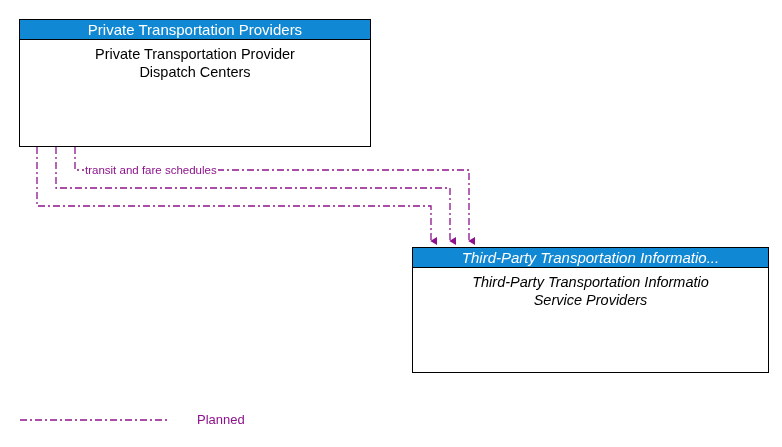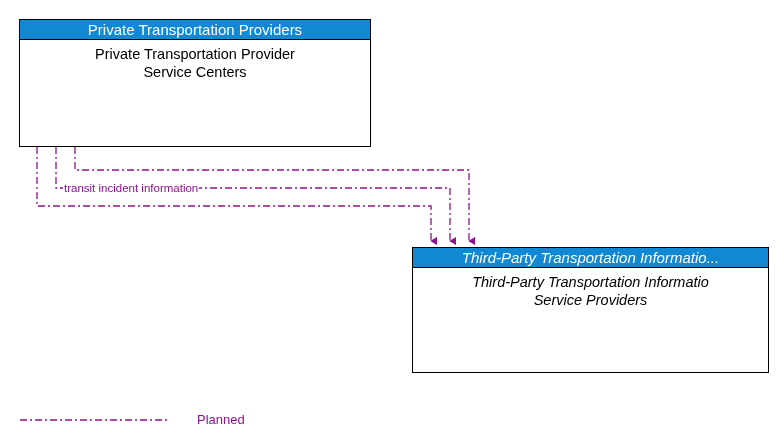--- a/index.html
+++ b/index.html
@@ -110,21 +110,21 @@
   }
 </style>
 </head>
 <body>
 
 <div id="stage">
 
   <div class="entity-box" id="box-private">
     <div class="entity-header">Private Transportation Providers</div>
     <div class="entity-body">Private Transportation Provider
-Service Centers</div>
+Dispatch Centers</div>
   </div>
 
   <div class="entity-box" id="box-thirdparty">
     <div class="entity-header">Third-Party Transportation Informatio...</div>
     <div class="entity-body">Third-Party Transportation Informatio
 Service Providers</div>
   </div>
 
   <svg id="flow-layer" width="782" height="447" viewBox="0 0 782 447">
     <defs>
@@ -133,21 +133,21 @@
       </marker>
     </defs>
 
     <path d="M75,147 L75,170 L243,170 L469,170 L469,241" fill="none" stroke="#8d138d" stroke-width="1.3" stroke-dasharray="7,3,2,3" marker-end="url(#arrow-down)"></path>
 
     <path d="M56,147 L56,188 L231,188 L450,188 L450,241" fill="none" stroke="#8d138d" stroke-width="1.3" stroke-dasharray="7,3,2,3" marker-end="url(#arrow-down)"></path>
 
     <path d="M37,147 L37,206 L302,206 L431,206 L431,241" fill="none" stroke="#8d138d" stroke-width="1.3" stroke-dasharray="7,3,2,3" marker-end="url(#arrow-down)"></path>
   </svg>
 
-  <div class="flow-label" id="flow-label-1">transit incident information</div>
+  <div class="flow-label" id="flow-label-0">transit and fare schedules</div>
 
   <div id="legend">
     <svg id="legend-swatch" width="152" height="16" viewBox="0 0 152 16">
       <line x1="0" y1="8" x2="150" y2="8" stroke="#8d138d" stroke-width="1.3" stroke-dasharray="7,3,2,3"></line>
     </svg>
     <div id="legend-label">Planned</div>
   </div>
 
 </div>
 

